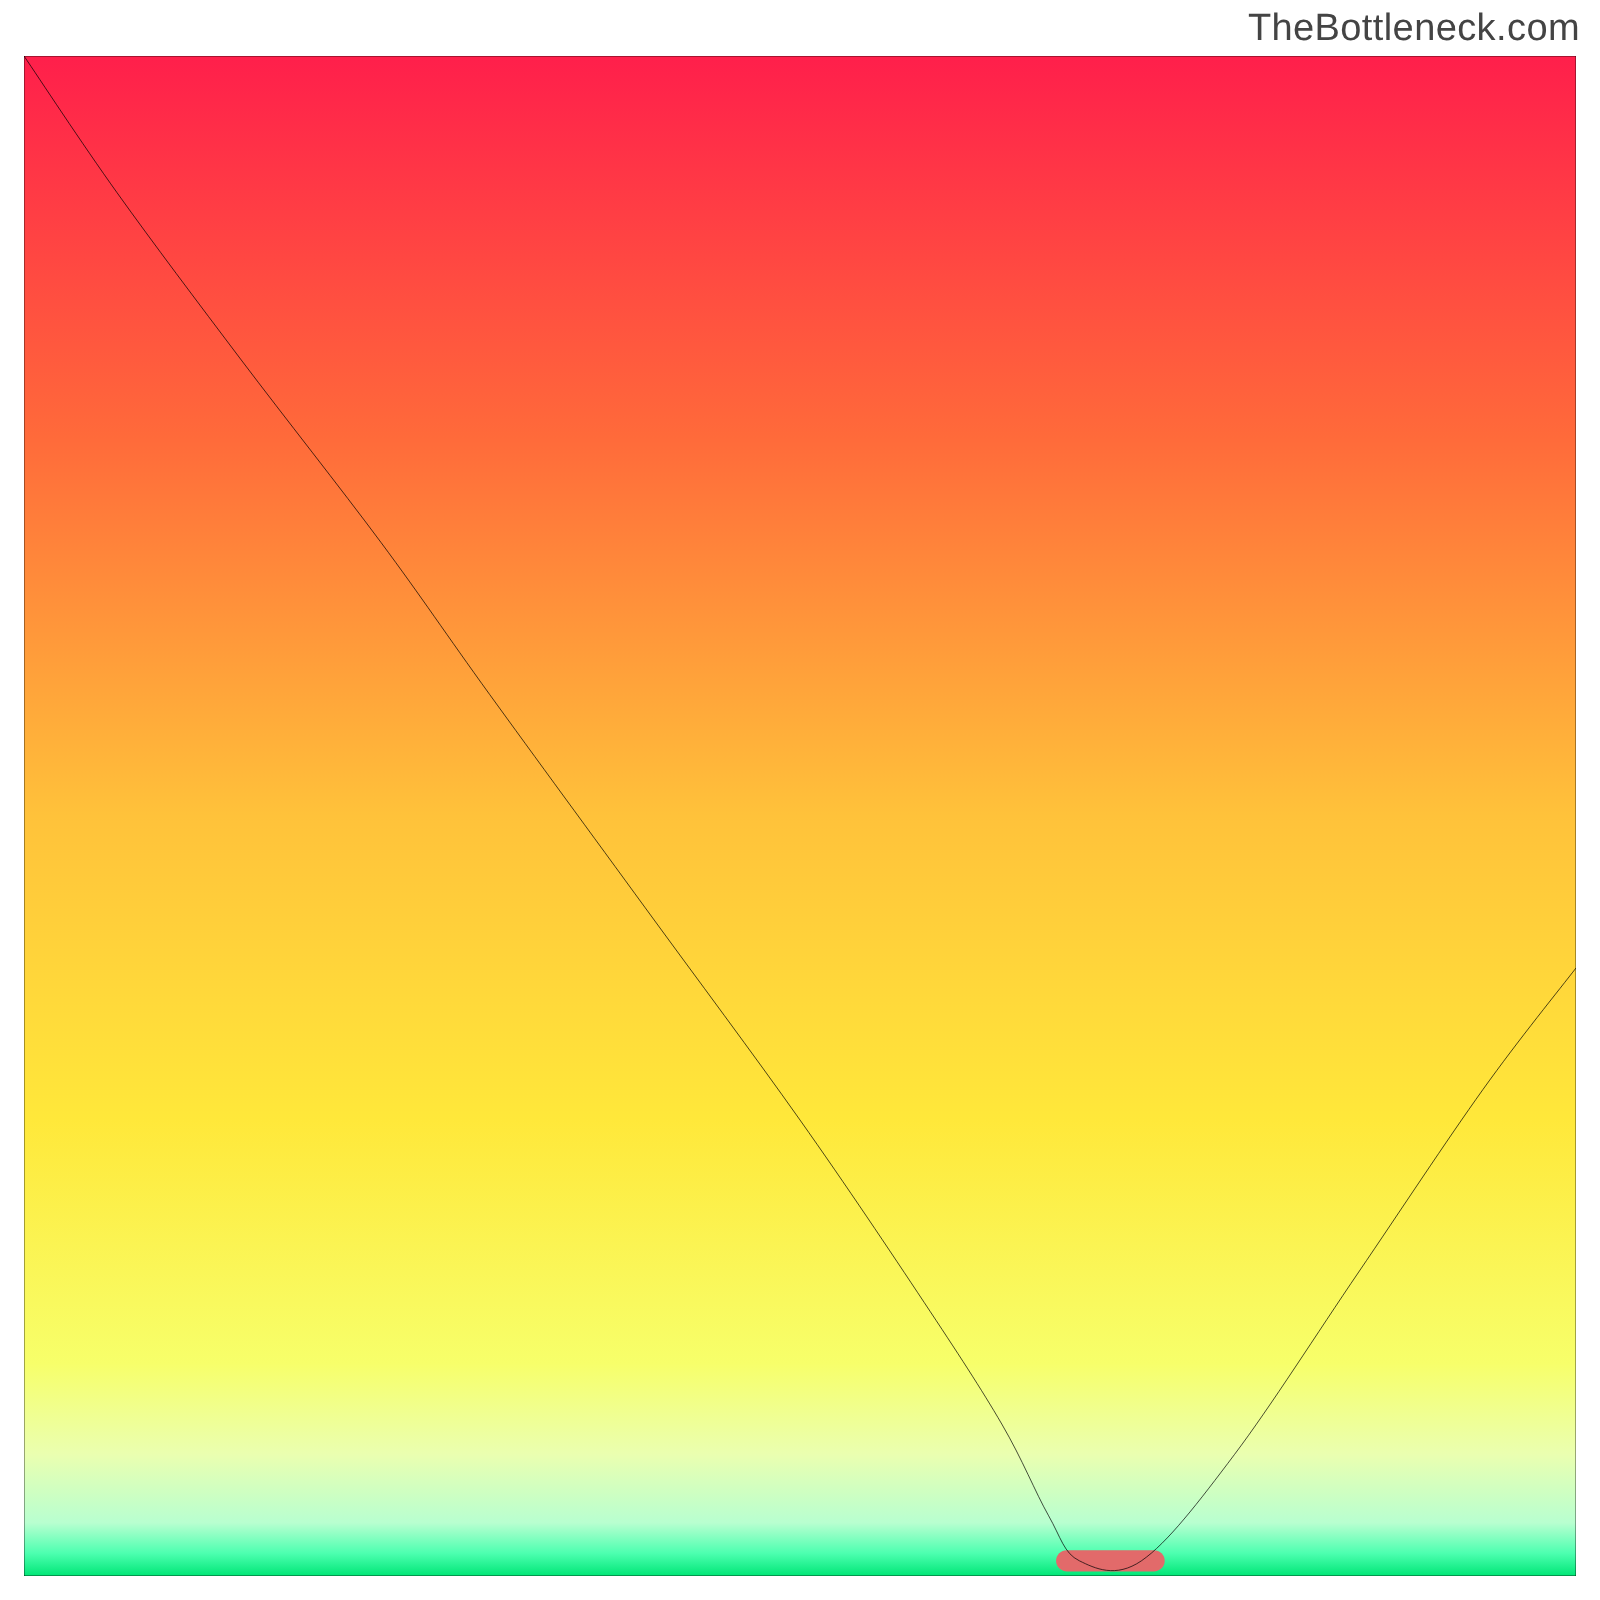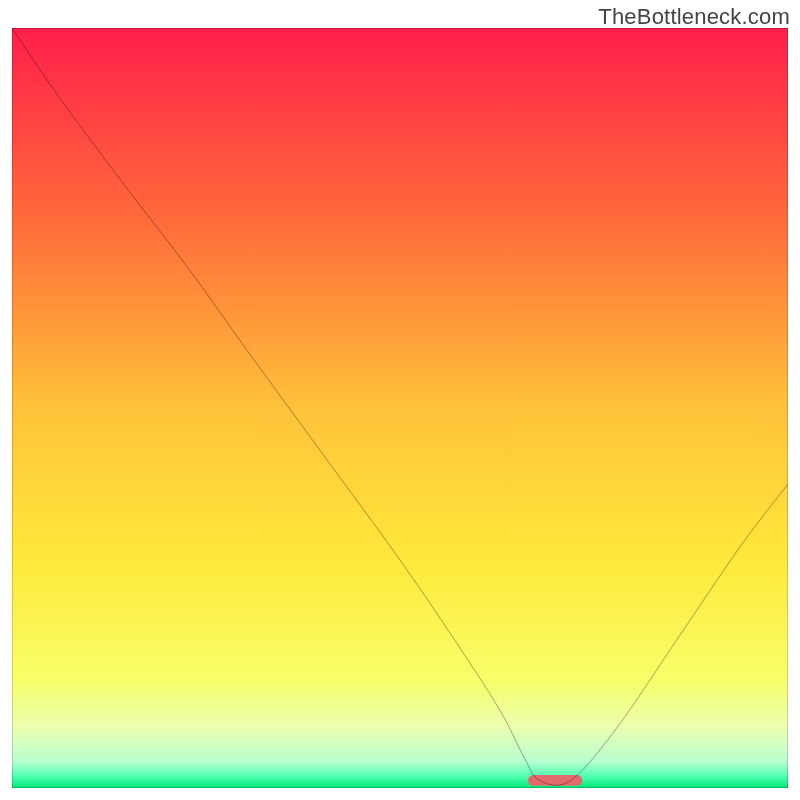--- a/index.html
+++ b/index.html
@@ -13,21 +13,21 @@
   }
   .stage {
     position: relative;
     width: 800px;
     height: 800px;
   }
   .watermark {
     position: absolute;
     top: 4px;
     right: 10px;
-    font-size: 22px;
+    font-size: 19px;
     font-weight: 500;
     color: #444;
     letter-spacing: 0.2px;
     user-select: none;
   }
   .plot {
     position: absolute;
     left: 12px;
     top: 28px;
     width: 776px;

